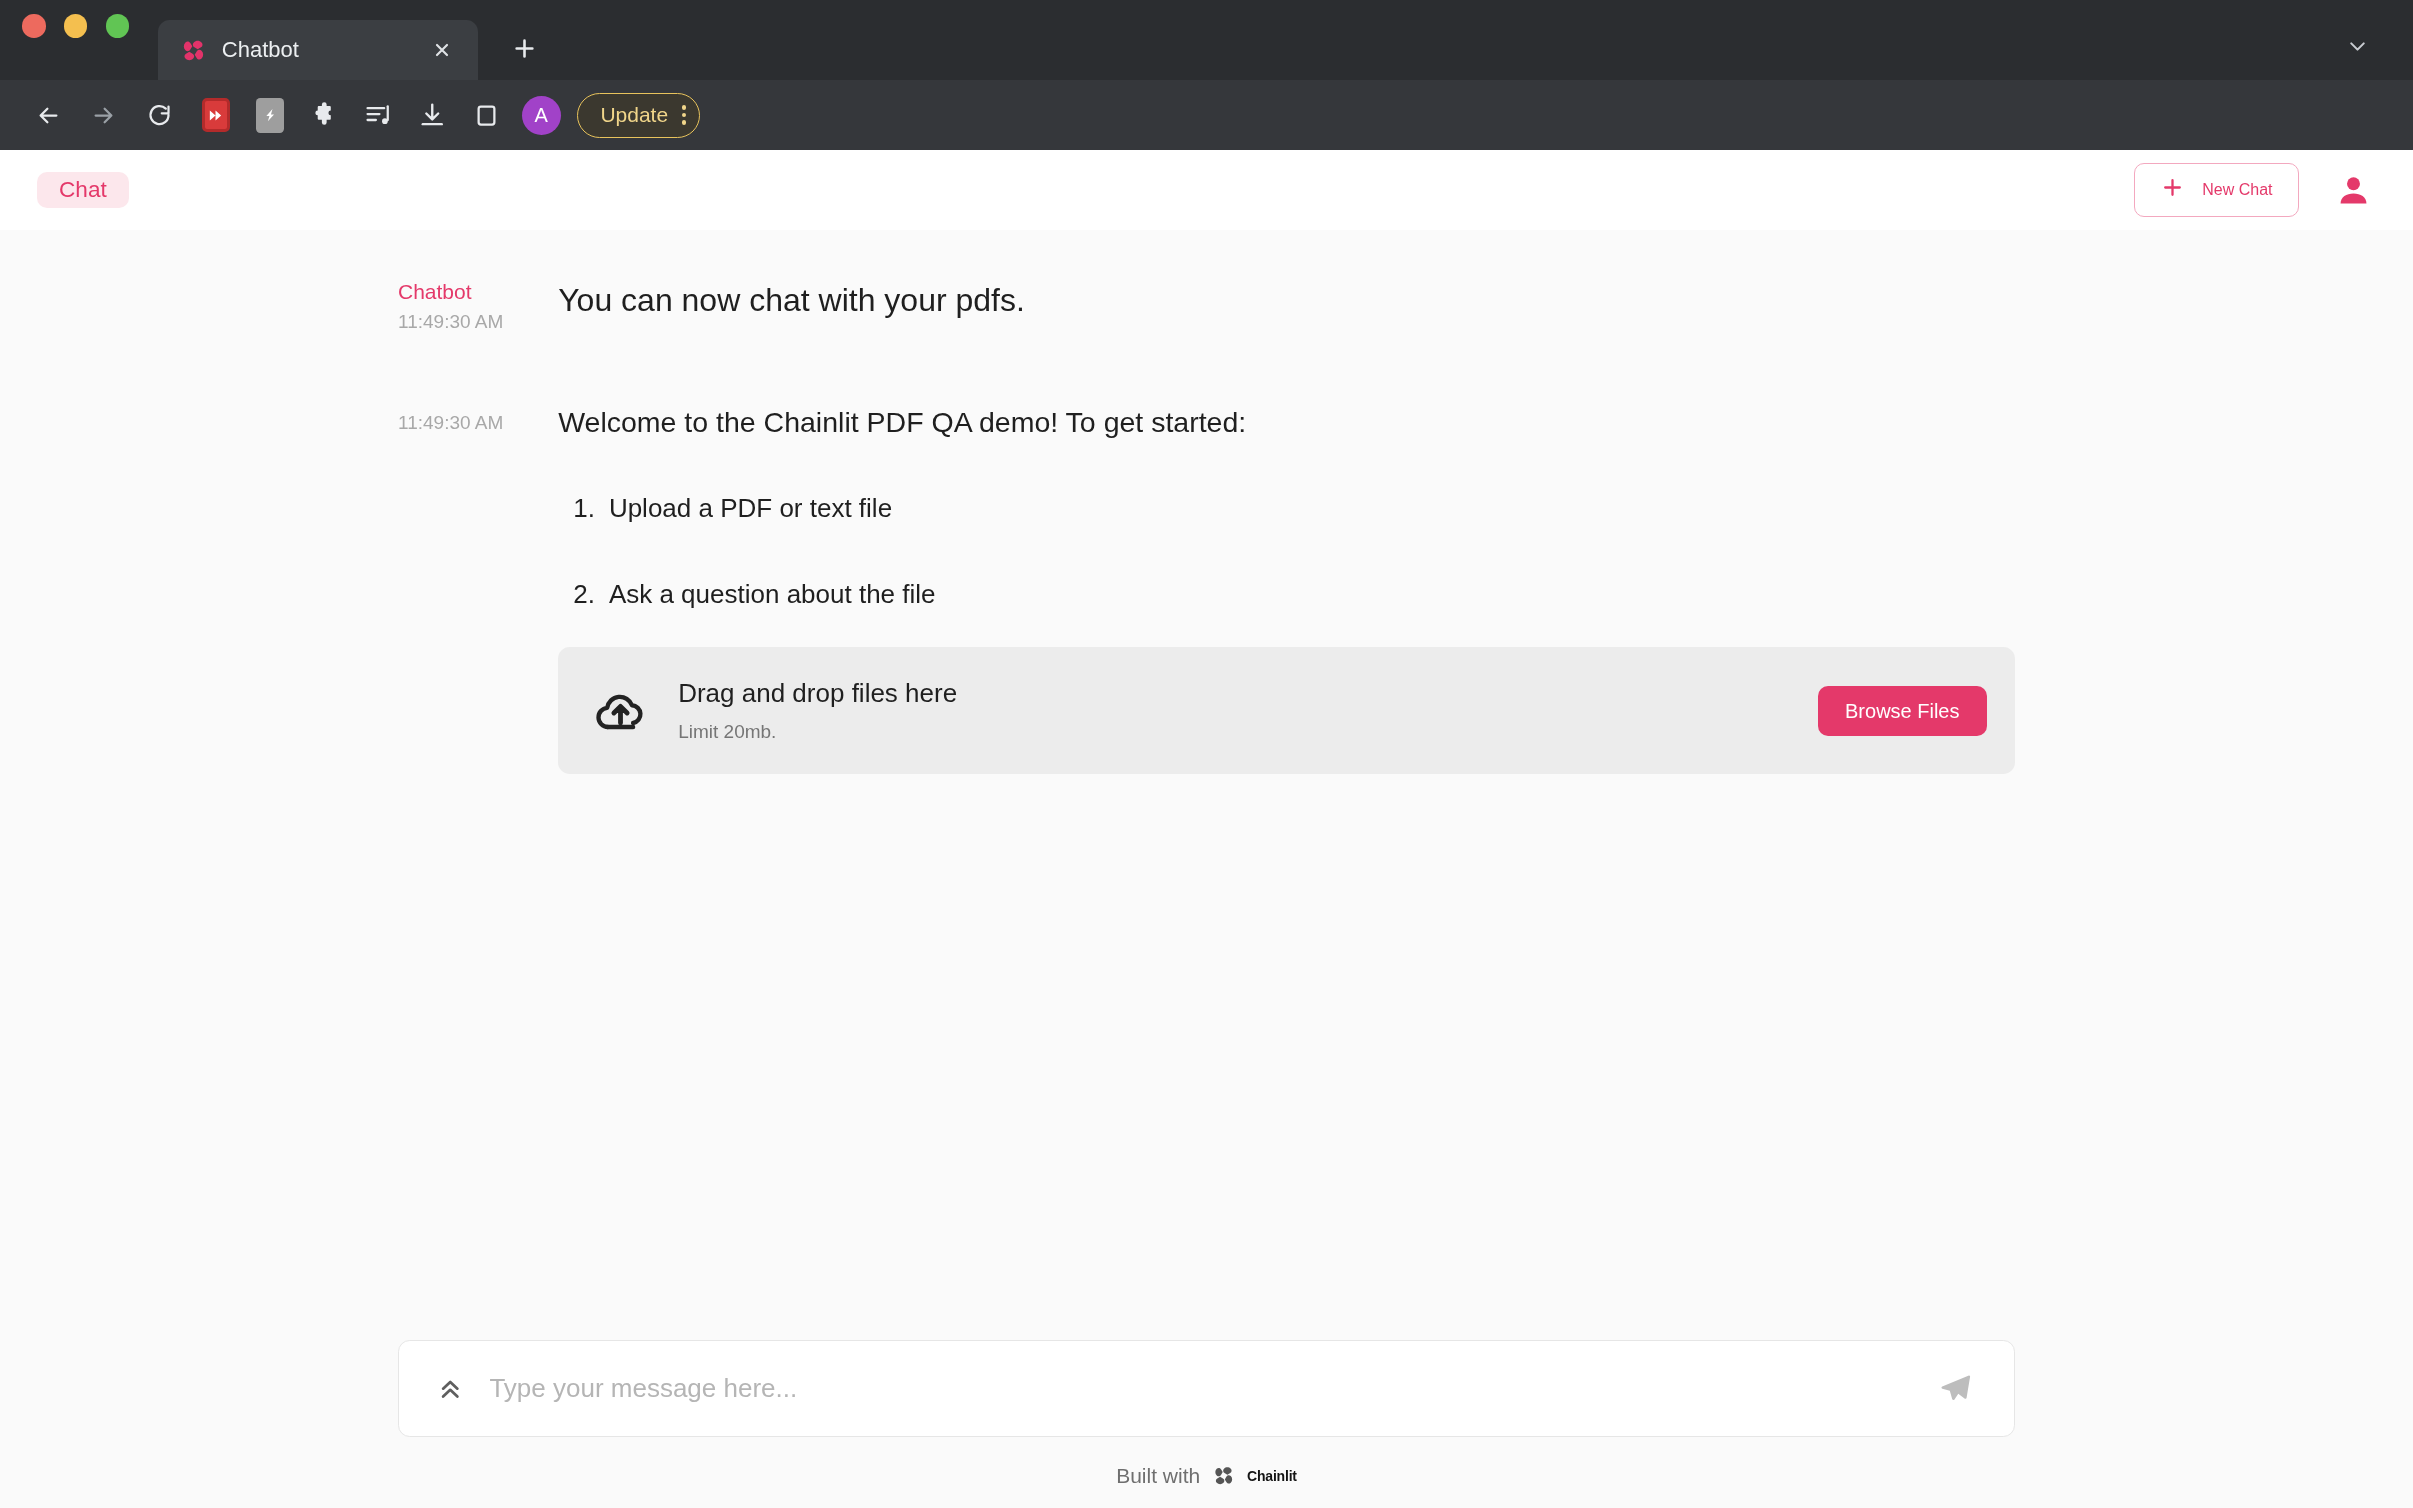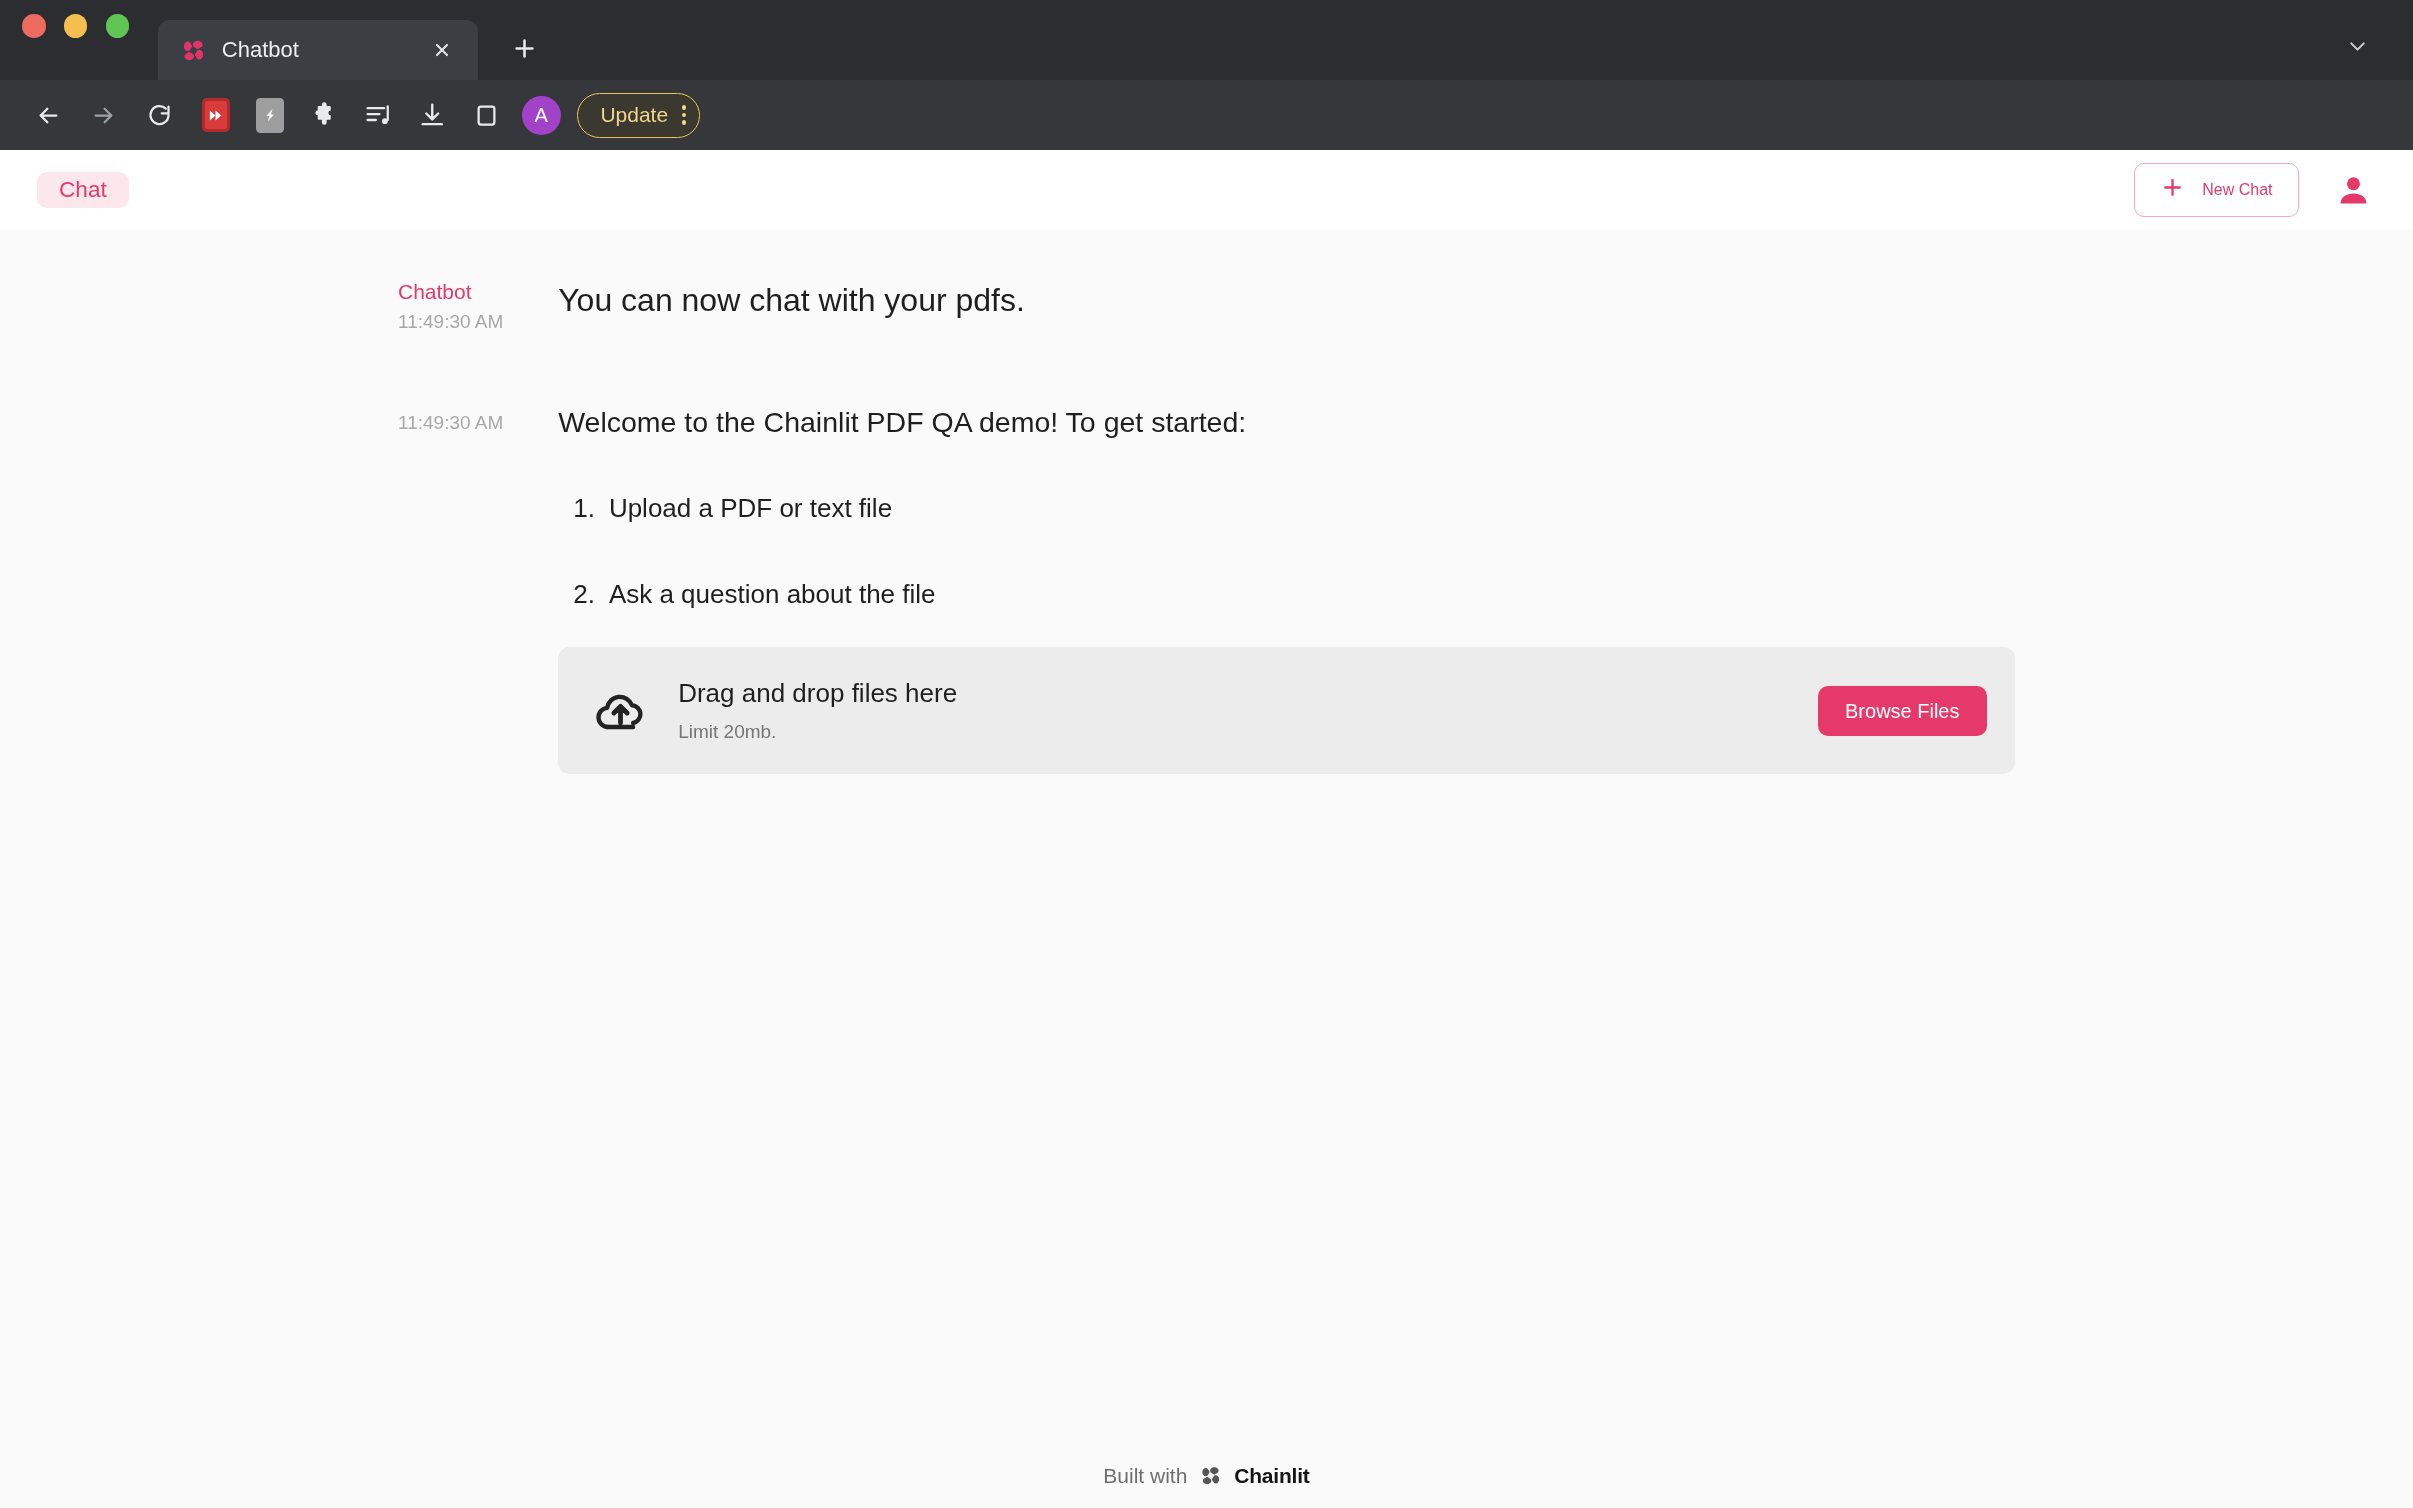--- a/index.html
+++ b/index.html
@@ -137,21 +137,21 @@
   }
   .composer-input::placeholder { color: #b5b5b5; }
   .send-btn { width: 44px; height: 44px; flex: 0 0 44px; color: #bdbdbd; display: flex; align-items: center; justify-content: center; }
 
   .footer {
     height: 64px; flex: 0 0 64px; display: flex; align-items: center;
     justify-content: center; gap: 11.7px; background: #fafafa;
   }
   .footer-text { color: #6f6f6f; font-size: 21px; }
   .footer-logo { width: 23.5px; height: 23.5px; }
-  .footer-brand { color: #141414; font-size: 21px; font-weight: 700; letter-spacing: -0.2px; }
+  .footer-brand { color: #141414; font-size: 14px; font-weight: 700; letter-spacing: -0.2px; }
 </style>
 </head>
 <body>
 
 <div class="browser">
 
   <div class="tabstrip">
     <div class="traffic">
       <span class="dot red"></span>
       <span class="dot yellow"></span>
@@ -317,20 +317,36 @@
                 <div class="dz-sub">Limit 20mb.</div>
               </div>
               <div class="browse-btn">Browse Files</div>
             </div>
           </div>
         </div>
 
       </div>
     </div>
 
+    <div class="composer-wrap">
+      <div class="composer">
+        <span class="chev-btn">
+          <svg viewBox="0 0 24 24" width="28.5" height="28.5" fill="none" stroke="#5f5f5f" stroke-width="2.3" stroke-linecap="round" stroke-linejoin="round">
+            <path d="M6 11.5 L12 5.8 L18 11.5"></path>
+            <path d="M6 18.2 L12 12.5 L18 18.2"></path>
+          </svg>
+        </span>
+        <input class="composer-input" type="text" placeholder="Type your message here..." style="">
+        <span class="send-btn">
+          <svg viewBox="0 0 24 24" width="35" height="35" fill="#bdbdbd">
+            <path d="M21.2 3.1 2.9 10.6c-.7.3-.7 1.3.1 1.5l5.1 1.5 1.6 5.6c.2.8 1.2.9 1.6.3l2.6-3.9 4.3 3.2c.5.4 1.3.1 1.4-.5l2.4-14.3c.1-.6-.5-1.1-1.1-.9Z"></path>
+          </svg>
+        </span>
+      </div>
+    </div>
 
     <div class="footer">
       <span class="footer-text">Built with</span>
       <span class="footer-logo">
         <svg viewBox="0 0 32 32" width="23.5" height="23.5">
           <g fill="#555555">
             <path d="M16 2.5c2.6 0 4.2 2.2 3.6 4.6l-1.1 4.4-4.4 1.1C11.7 13.2 9.5 11.6 9.5 9 9.5 5.4 12.4 2.5 16 2.5Z" transform="rotate(45 16 16)"></path>
             <path d="M16 2.5c2.6 0 4.2 2.2 3.6 4.6l-1.1 4.4-4.4 1.1C11.7 13.2 9.5 11.6 9.5 9 9.5 5.4 12.4 2.5 16 2.5Z" transform="rotate(135 16 16)"></path>
             <path d="M16 2.5c2.6 0 4.2 2.2 3.6 4.6l-1.1 4.4-4.4 1.1C11.7 13.2 9.5 11.6 9.5 9 9.5 5.4 12.4 2.5 16 2.5Z" transform="rotate(225 16 16)"></path>
             <path d="M16 2.5c2.6 0 4.2 2.2 3.6 4.6l-1.1 4.4-4.4 1.1C11.7 13.2 9.5 11.6 9.5 9 9.5 5.4 12.4 2.5 16 2.5Z" transform="rotate(315 16 16)"></path>

